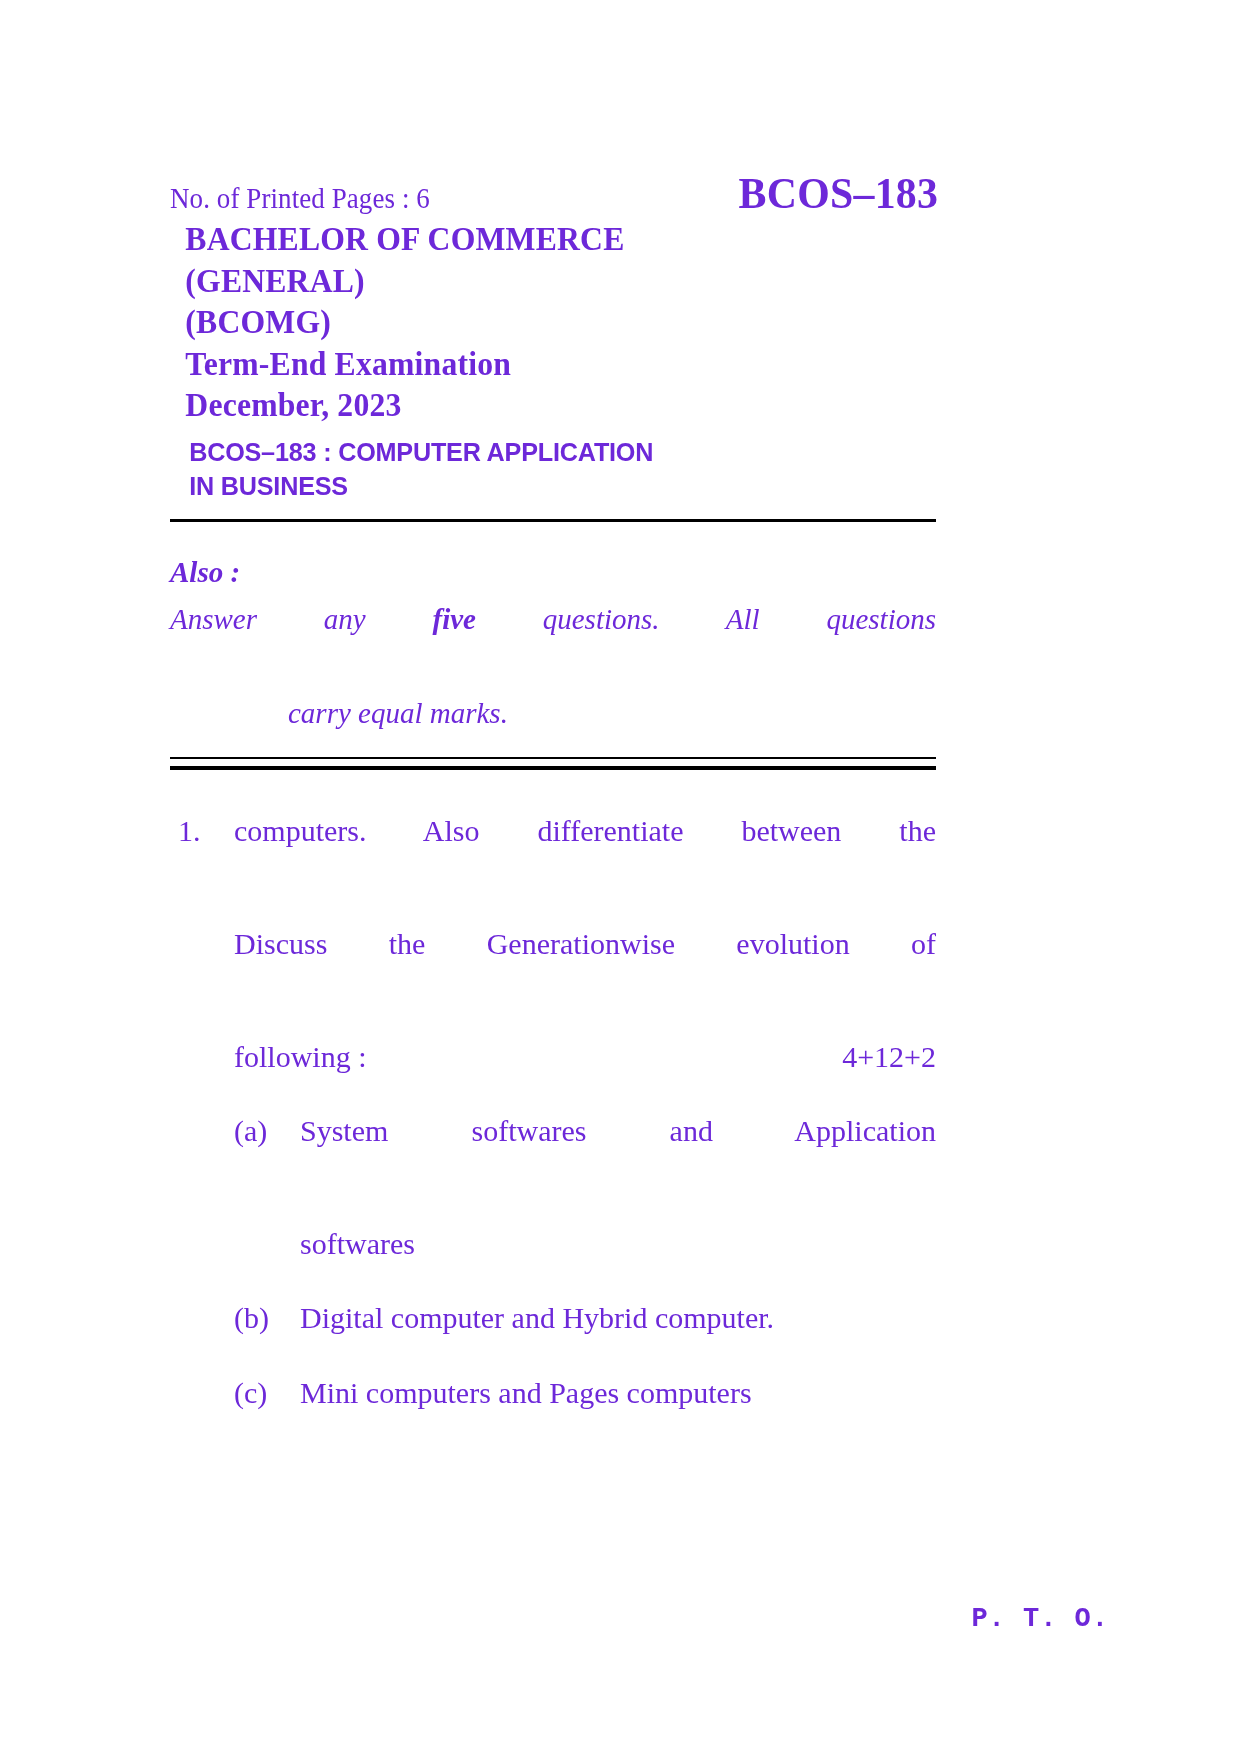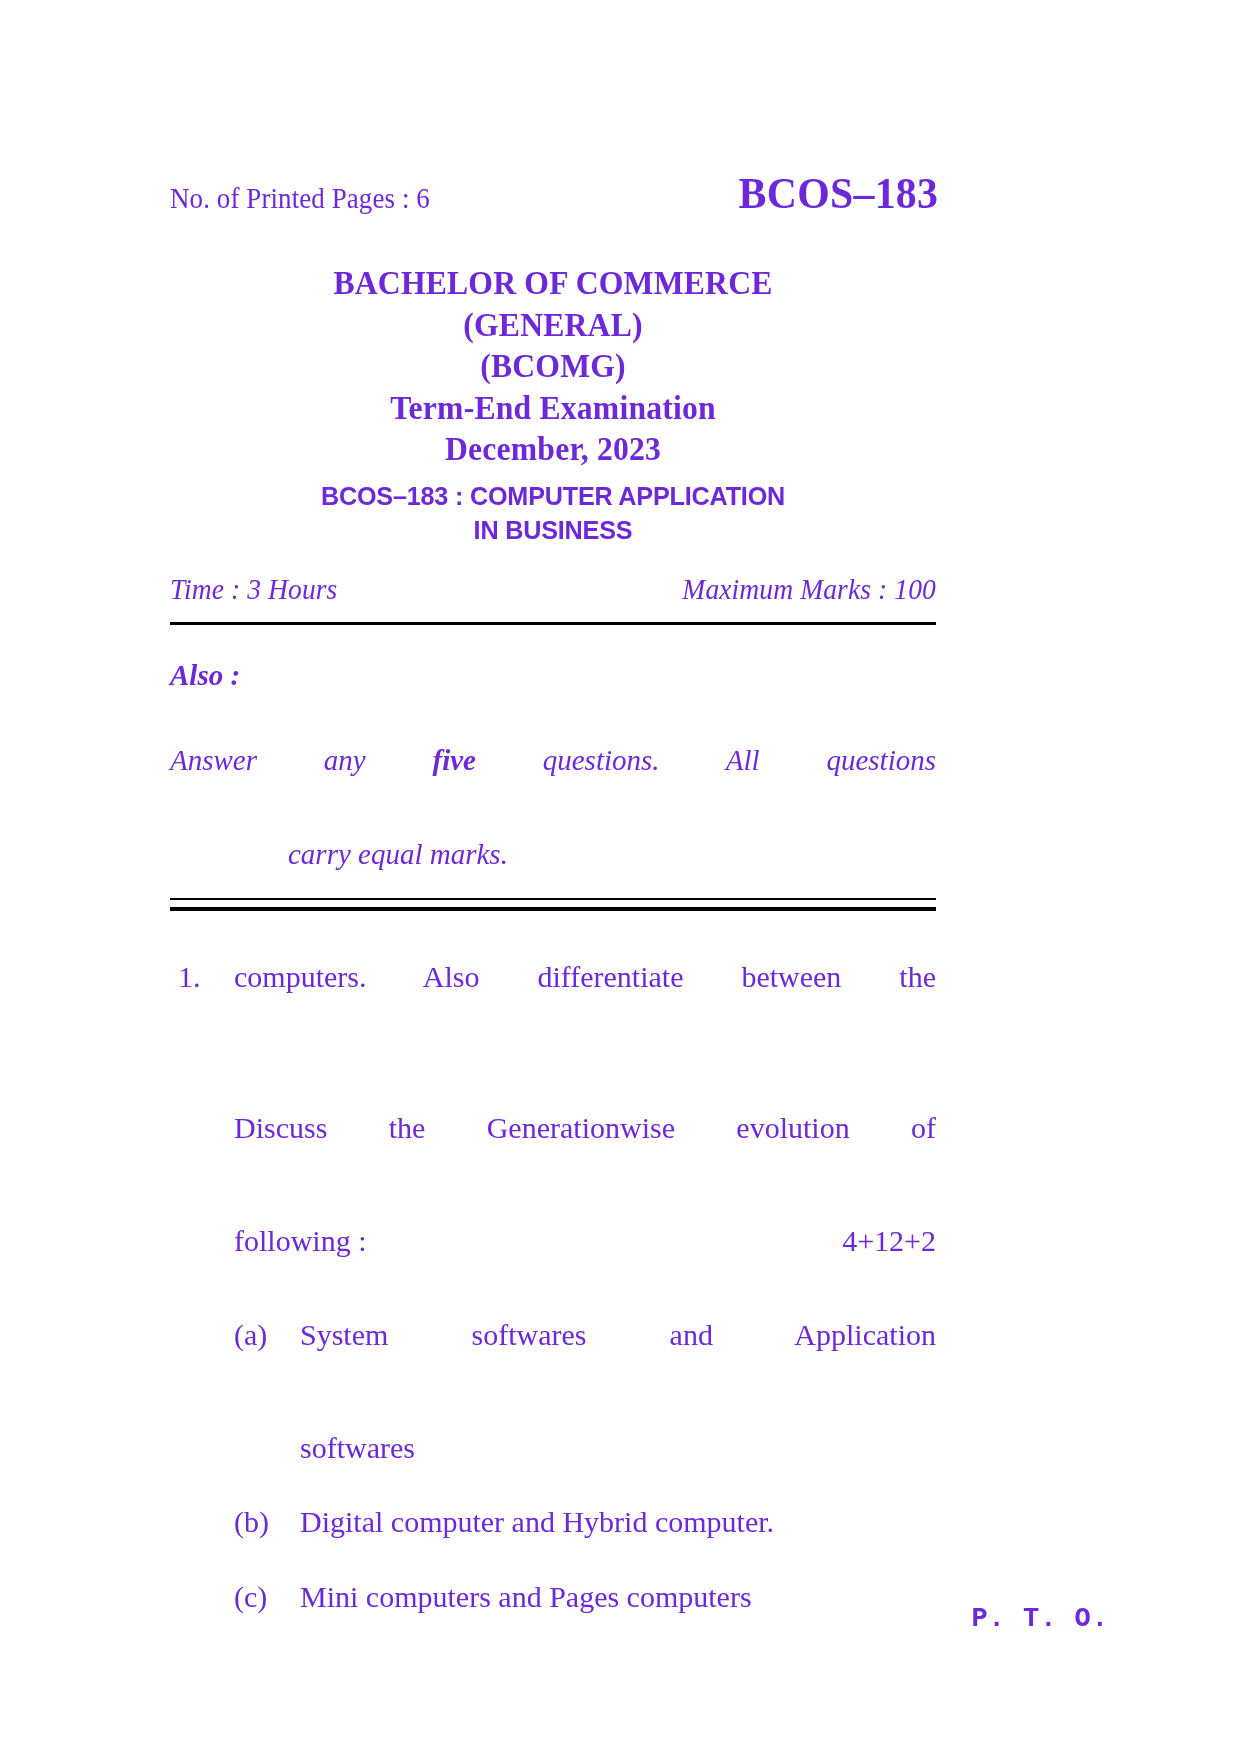--- a/index.html
+++ b/index.html
@@ -44,22 +44,21 @@
     font-weight: bold;
     letter-spacing: 0.3px;
     white-space: nowrap;
     margin-right: -2px;
     transform: scaleX(0.95);
     transform-origin: right center;
   }
 
   
   .titles {
-    text-align: center;
-    margin-top: 44px;
+    text-align: left;
   }
   .t-serif {
     font-weight: bold;
     font-size: 33px;
     line-height: 1.26;
     letter-spacing: 0.2px;
     transform: scaleX(0.96);
   }
   .t-degree { font-size: 33px; }
   .t-sans {
@@ -165,21 +164,21 @@
   .closing {
     font-size: 30px;
     line-height: 1.88;
     text-align: justify;
     text-justify: inter-word;
     padding-left: 64px;
     margin-top: 20px;
   }
 
   
-  .j-line { display: block; text-align: justify; text-justify: inter-word; margin-top: 38px; }
+  .j-line { display: block; text-align: justify; text-justify: inter-word; }
   .j-line::after {
     content: "";
     display: inline-block;
     width: 100%;
     height: 0;
   }
 
   
   .pto {
     position: absolute;
@@ -205,24 +204,20 @@
     <div class="titles">
       <div class="t-serif t-degree">BACHELOR OF COMMERCE</div>
       <div class="t-serif">(GENERAL)</div>
       <div class="t-serif">(BCOMG)</div>
       <div class="t-serif">Term-End Examination</div>
       <div class="t-serif">December, 2023</div>
       <div class="t-sans first">BCOS–183 : COMPUTER APPLICATION</div>
       <div class="t-sans">IN BUSINESS</div>
     </div>
 
-    <div class="time-row">
-      <span class="time-left">Time : 3 Hours</span>
-      <span class="time-right">Maximum Marks : 100</span>
-    </div>
 
     <div class="rule-single"></div>
 
     <div class="note">
       <span class="lbl">Also :</span><span class="note-pad"></span><span class="j-line"><span>Answer any</span>
       <span class="em">five</span>
       <span>questions. All questions</span></span>
       <span>carry equal marks.</span>
     </div>
 

